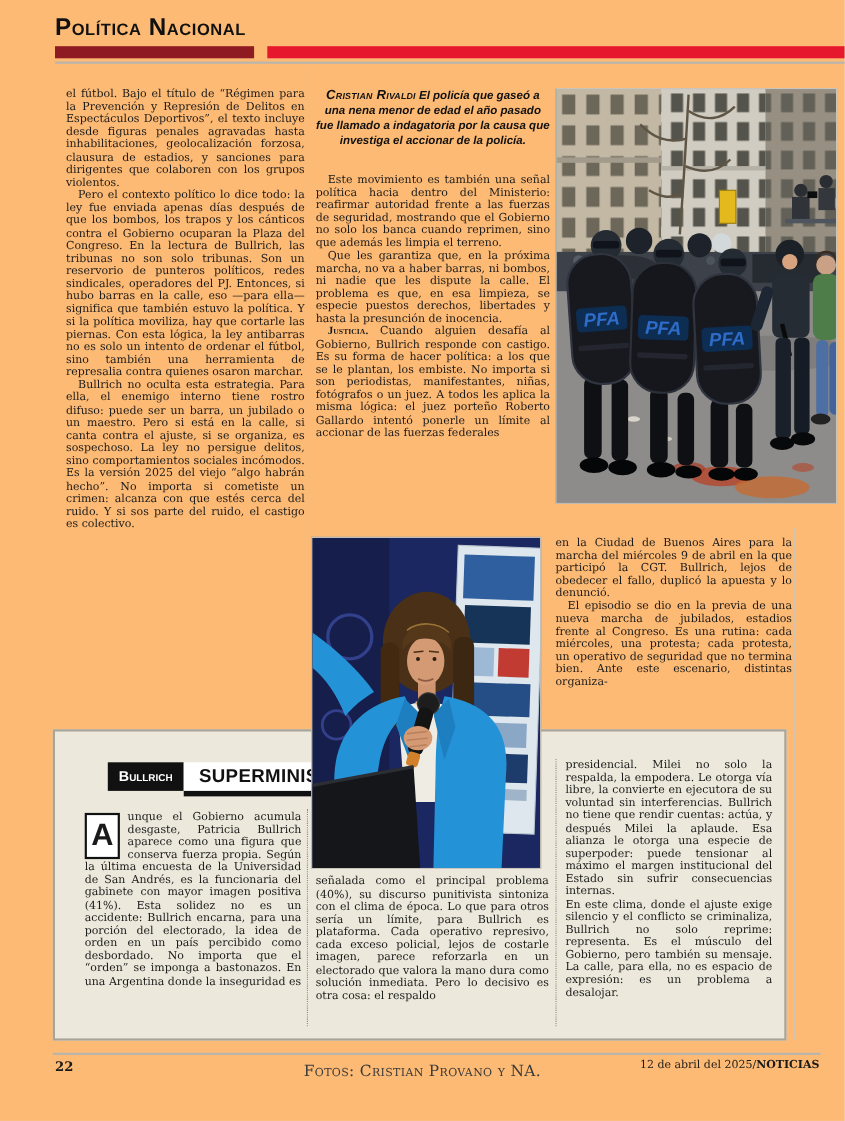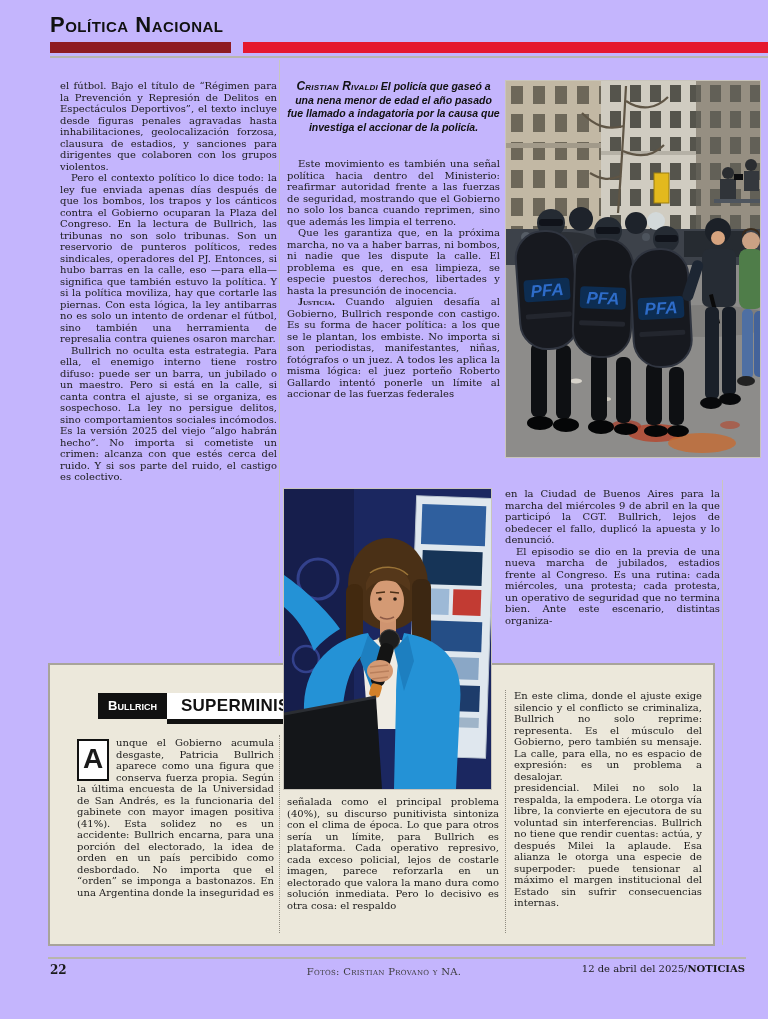--- a/index.html
+++ b/index.html
@@ -1,16 +1,16 @@
 <!DOCTYPE html>
 <html lang="es"><head>
 <meta charset="utf-8">
 <style>
   html,body{margin:0;padding:0;background:#e9e9e9;}
-  #canvas{position:relative;width:768px;height:1019px;background:#c4b5fd;margin:0 auto;
+  #canvas{position:relative;width:768px;height:1019px;background:#fdba74;margin:0 auto;
           font-family:"DejaVu Serif",serif;color:#1a1a1a;overflow:hidden;}
   .abs{position:absolute;}
 
   
   .section-title{left:50px;top:12px;font:bold 22px/26px "Liberation Sans",sans-serif;
                  font-variant:small-caps;letter-spacing:.5px;color:#111;}
   .bar-dark{left:50px;top:42px;width:181px;height:11px;background:#8e1b22;}
   .bar-bright{left:243px;top:42px;width:525px;height:11px;background:#e5182e;}
   .rule-top{left:50px;top:56px;width:718px;height:2px;background:#b8b5ad;}
 
@@ -38,21 +38,21 @@
                font-variant:small-caps;padding:4px 10px;}
   .sbox-title{background:#fff;color:#111;font:bold 17px/18px "Liberation Sans",sans-serif;
               letter-spacing:.3px;padding:4px 14px;border-bottom:5px solid #111;}
   .dropcap{float:left;width:28px;height:38px;border:2px solid #111;background:#fff;
            font:bold 28px/36px "Liberation Sans",sans-serif;text-align:center;margin:2px 7px 0 0;}
   .dotsep{border-left:1px dotted #8f8b80;width:0;}
 
   
   .rule-foot{left:48px;top:957px;width:698px;height:2px;background:#b8b5ad;}
   .foot-page{left:50px;top:963px;font:bold 12px/14px "DejaVu Serif",serif;}
-  .foot-credit{left:0;top:966px;width:768px;text-align:center;font-size:10px;
+  .foot-credit{left:0;top:966px;width:768px;text-align:center;font-size:14px;
                font-variant:small-caps;color:#3a3a3a;letter-spacing:.3px;}
   .foot-right{right:23px;top:963px;font-size:10px;}
   .foot-right b{font-weight:bold;}
 </style>
 </head>
 <body>
 
 <div id="canvas">
 
   <div class="abs section-title">Política Nacional</div>
@@ -223,22 +223,22 @@
     <div class="abs dotsep" style="left:229px;top:70px;height:198px;"></div>
     <div class="abs dotsep" style="left:455px;top:25px;height:243px;"></div>
     <div class="abs colblock" style="left:27px;top:72px;width:197px;">
       <div class="dropcap">A</div>
       <p class="body-p">unque el Gobierno acumula desgaste, Patricia Bullrich aparece como una figura que conserva fuerza propia. Según la última encuesta de la Universidad de San Andrés, es la funcionaria del gabinete con mayor imagen positiva (41%). Esta solidez no es un accidente: Bullrich encarna, para una porción del electorado, la idea de orden en un país percibido como desbordado. No importa que el “orden” se imponga a bastonazos. En una Argentina donde la inseguridad es</p>
     </div>
     <div class="abs colblock" style="left:237px;top:131px;width:212px;">
       <p class="body-p">señalada como el principal problema (40%), su discurso punitivista sintoniza con el clima de época. Lo que para otros sería un límite, para Bullrich es plataforma. Cada operativo represivo, cada exceso policial, lejos de costarle imagen, parece reforzarla en un electorado que valora la mano dura como solución inmediata. Pero lo decisivo es otra cosa: el respaldo</p>
     </div>
     <div class="abs colblock" style="left:464px;top:25px;width:188px;">
+      <p class="body-p">presidencial. Milei no solo la respalda, la empodera. Le otorga vía libre, la convierte en ejecutora de su voluntad sin interferencias. Bullrich no tiene que rendir cuentas: actúa, y después Milei la aplaude. Esa alianza le otorga una especie de superpoder: puede tensionar al máximo el margen institucional del Estado sin sufrir consecuencias internas.</p>
       <p class="body-p">En este clima, donde el ajuste exige silencio y el conflicto se criminaliza, Bullrich no solo reprime: representa. Es el músculo del Gobierno, pero también su mensaje. La calle, para ella, no es espacio de expresión: es un problema a desalojar.</p>
-      <p class="body-p">presidencial. Milei no solo la respalda, la empodera. Le otorga vía libre, la convierte en ejecutora de su voluntad sin interferencias. Bullrich no tiene que rendir cuentas: actúa, y después Milei la aplaude. Esa alianza le otorga una especie de superpoder: puede tensionar al máximo el margen institucional del Estado sin sufrir consecuencias internas.</p>
     </div>
   </div>
 
   <div class="abs photo" style="left:283px;top:488px;width:209px;height:302px;z-index:5;">
     <svg width="207" height="300" viewBox="0 0 207 300">
       <rect x="0" y="0" width="207" height="300" fill="#1b2760"></rect>
       <rect x="0" y="0" width="70" height="300" fill="#151d49" opacity=".85"></rect>
       <g fill="none" stroke="#33418c">
         <circle cx="34" cy="90" r="20" stroke-width="3"></circle>
         <circle cx="22" cy="170" r="13" stroke-width="2.5"></circle>

